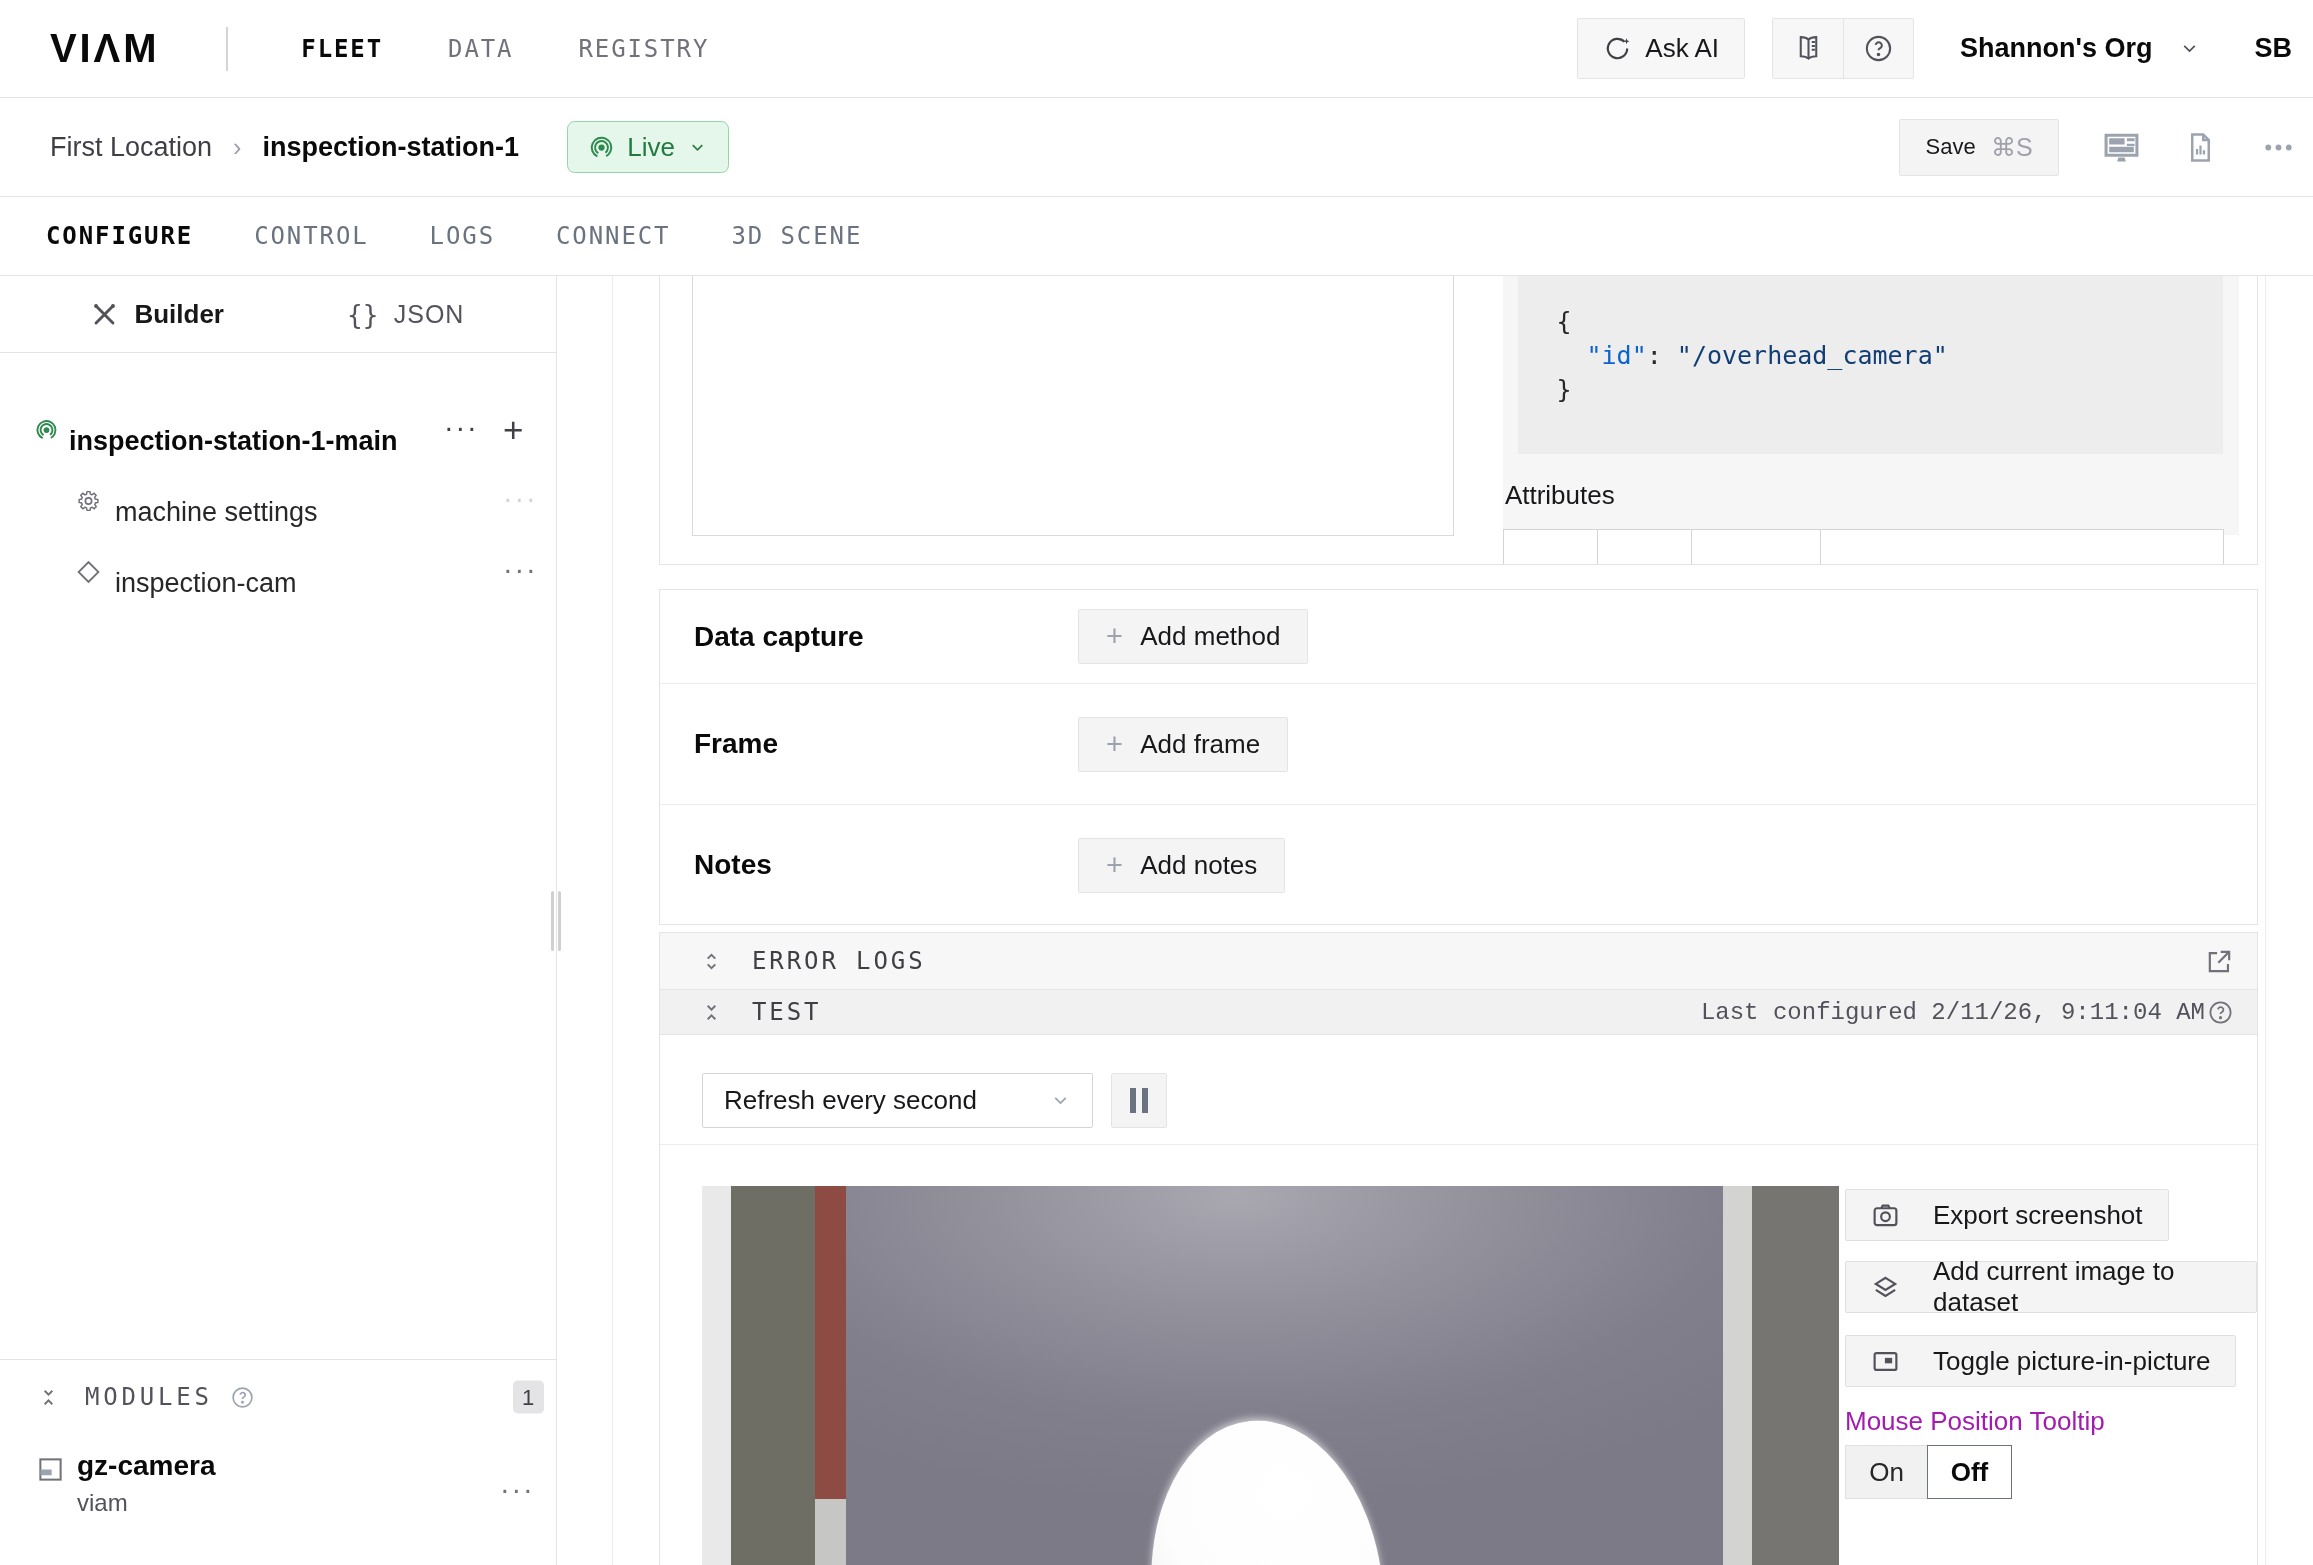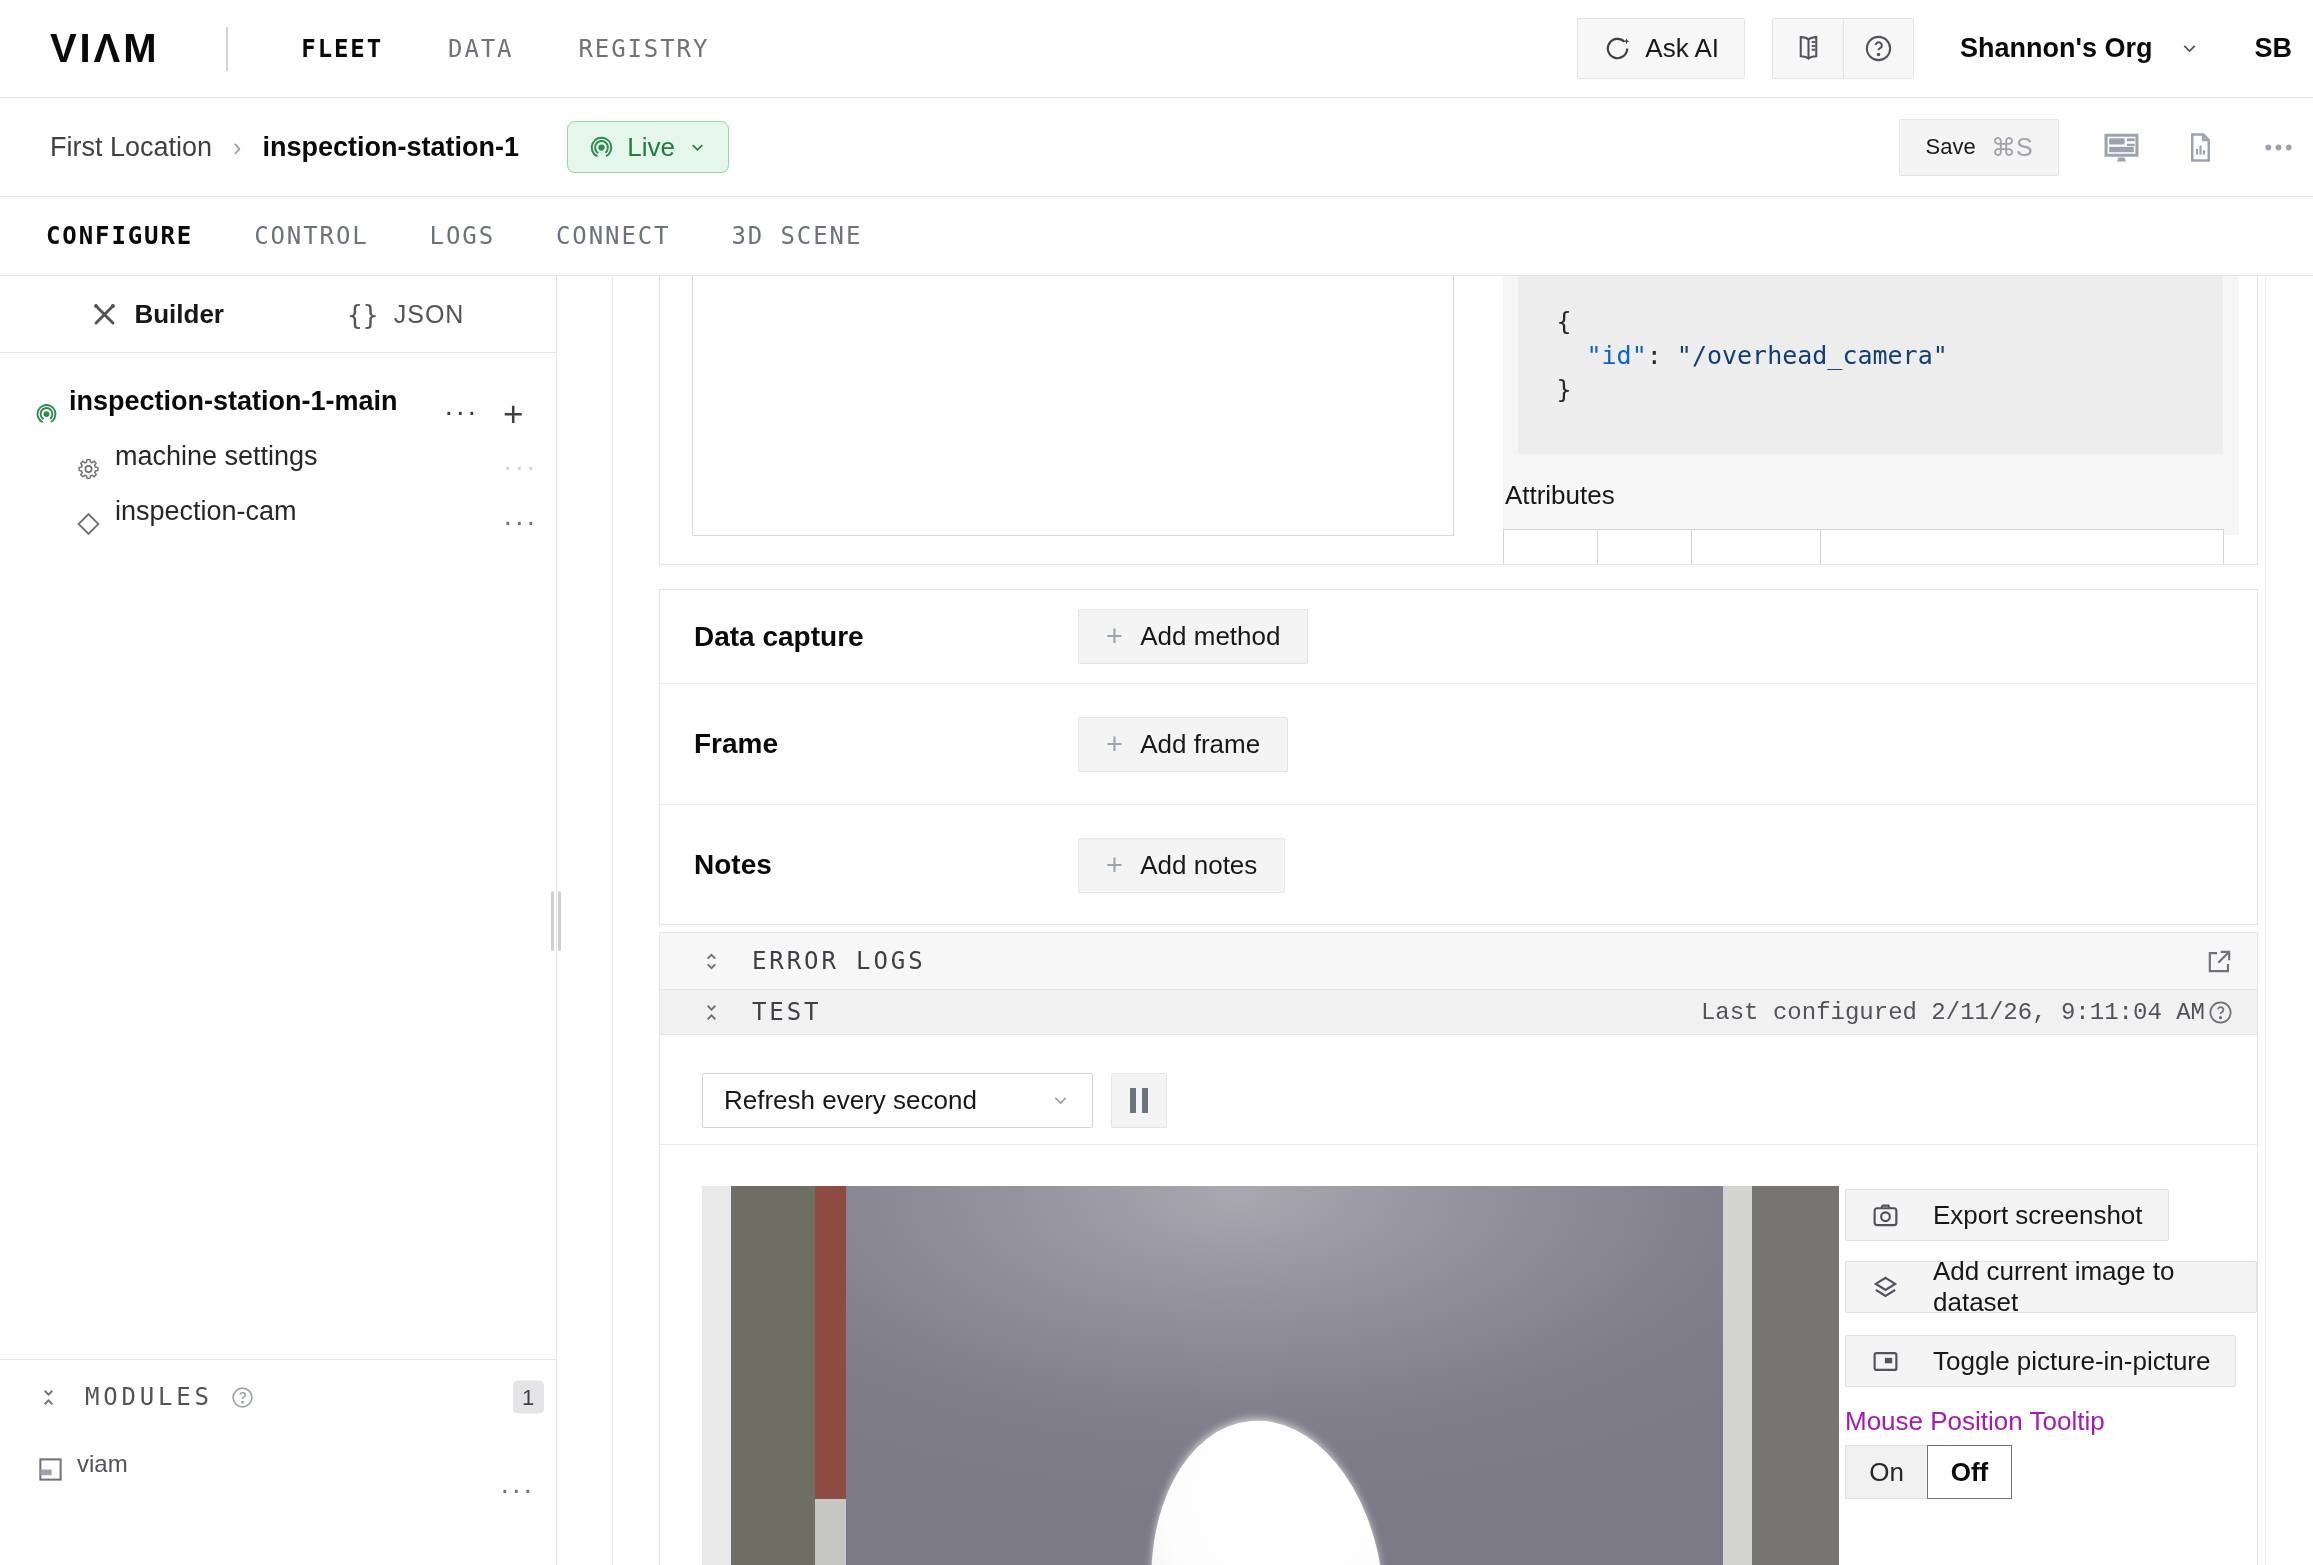--- a/index.html
+++ b/index.html
@@ -52,21 +52,21 @@
   
   .sidebar { position:absolute; left:0; top:276px; width:557px; height:1290px;
     background:#ffffff; border-right:1px solid #e4e4e7; }
   .mode-row { height:77px; border-bottom:1px solid #e4e4e7; position:relative; }
   .mode-builder { position:absolute; left:90px; top:0; height:77px; display:flex; align-items:center; gap:15.4px; cursor:pointer; }
   .mode-builder .lbl { font-size:26px; font-weight:bold; color:#18181b; }
   .mode-json { position:absolute; left:347px; top:0; height:77px; display:flex; align-items:center; gap:15.4px; cursor:pointer; }
   .mode-json .brace { font-family:"DejaVu Sans Mono", monospace; font-size:26px; color:#52525b; }
   .mode-json .lbl { font-size:25px; color:#52525b; letter-spacing:1px; }
   .tree { position:absolute; left:0; top:110px; width:557px; }
-  .tree-row { position:relative; height:55px; display:flex; align-items:flex-start; cursor:pointer; }
+  .tree-row { position:relative; height:55px; display:flex; align-items:flex-end; cursor:pointer;margin-top:16px; }
   .tree-row .dots { position:absolute; font-size:29px; letter-spacing:1.9px; top:50%; transform:translateY(-58%); cursor:pointer; }
   .tree-main .dots { left:444px; color:#3f3f46; }
   .tree-main .plus { position:absolute; left:503px; top:50%; transform:translateY(-50%); font-size:35px; font-weight:300; color:#3f3f46; cursor:pointer; }
   .tree-main .lbl { font-size:27px; font-weight:bold; color:#0a0a0a; margin-left:69px; }
   .tree-child .lbl { font-size:27px; color:#27272a; margin-left:115px; }
   .tree-child .dots { left:503px; }
   .tree-icon-main { position:absolute; left:35px; top:50%; transform:translateY(-50%); }
   .tree-icon-child { position:absolute; left:76px; top:50%; transform:translateY(-50%); }
 
   .modules { position:absolute; left:0; top:1083px; width:557px; height:208px;
@@ -338,20 +338,21 @@
       </span>
       <span class="modules-count">1</span>
     </div>
     <div class="module-item">
       <span class="mod-icon">
         <svg width="27" height="27" viewBox="0 0 24 24" fill="none" stroke="#71717a" stroke-width="1.8">
           <rect x="3" y="3" width="18" height="18"></rect>
           <path d="M3 12h5v5H3zM8 12v5h5v-5z" fill="#9ca3af" stroke="none"></path>
         </svg>
       </span>
+      <div class="module-name">gz-camera</div>
       <div class="module-org">viam</div>
       <span class="dots">···</span>
     </div>
   </div>
 </div>
 
 <div class="drag-handle">
     <span></span>
     <span></span>
   </div>

